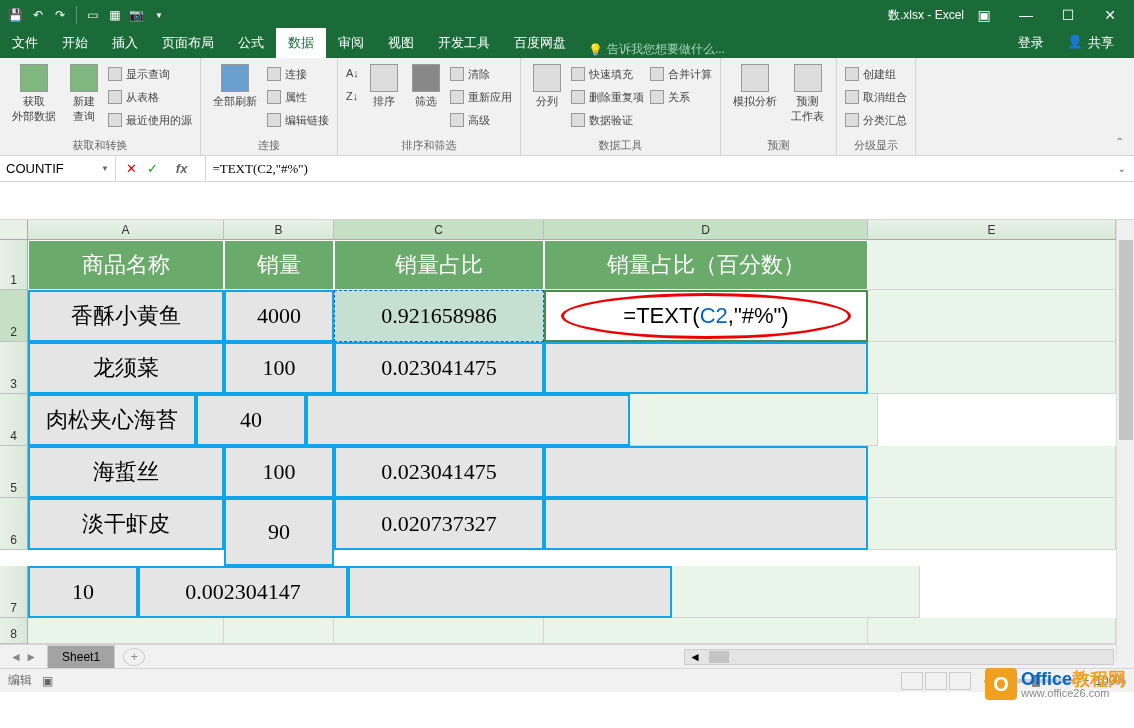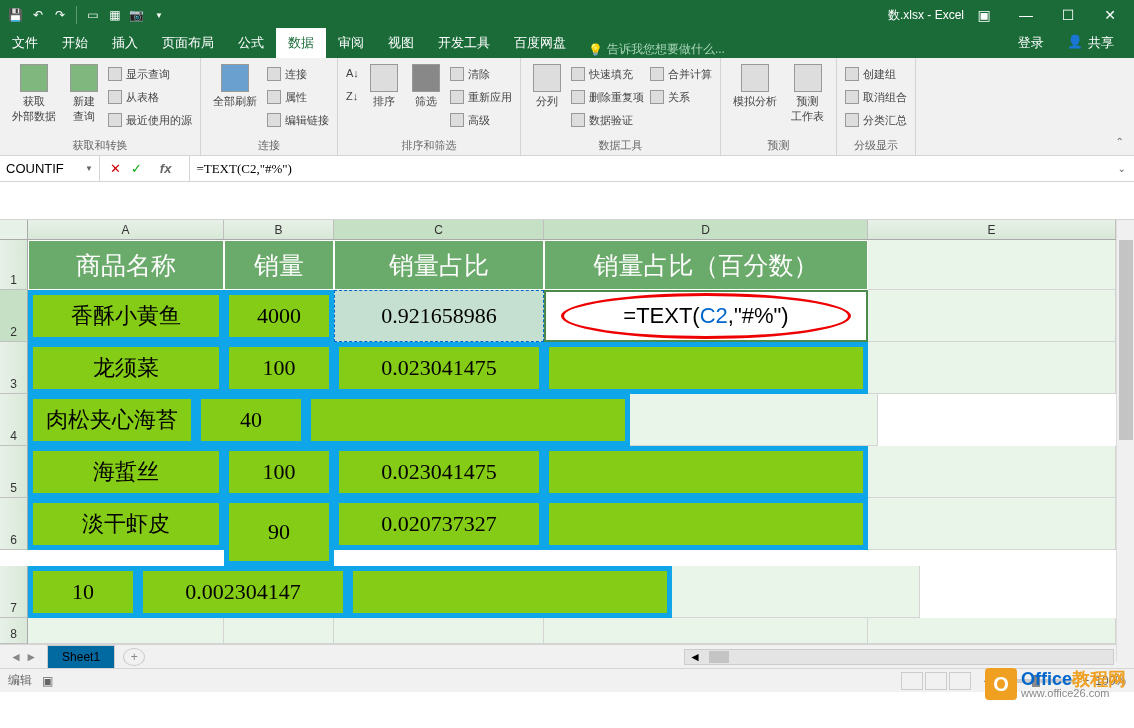--- a/index.html
+++ b/index.html
@@ -25,52 +25,52 @@
     .ribbon-group-content { flex: 1; display: flex; gap: 6px; align-items: flex-start; }
     .ribbon-group-label { font-size: 11px; color: #666; padding-top: 2px; }
     .ribbon-big { display: flex; flex-direction: column; align-items: center; gap: 2px; padding: 2px 4px; }
     .ribbon-big svg, .ribbon-big .icon-box { width: 28px; height: 28px; }
     .ribbon-small-col { display: flex; flex-direction: column; gap: 3px; padding-top: 2px; }
     .ribbon-small { display: flex; align-items: center; gap: 4px; height: 20px; }
     .ribbon-small .icon-sm { width: 14px; height: 14px; display: inline-block; }
     .ribbon-collapse { position: absolute; right: 10px; top: 136px; font-size: 10px; color: #666; }
     
     .formula-row { display: flex; height: 26px; border-bottom: 1px solid #d4d4d4; align-items: center; font-size: 13px; }
-    .namebox { width: 100px; border-right: 1px solid #d4d4d4; padding: 0 6px; display: flex; align-items: center; justify-content: space-between; height: 100%; }
+    .namebox { width: 116px; border-right: 1px solid #d4d4d4; padding: 0 6px; display: flex; align-items: center; justify-content: space-between; height: 100%; }
     .namebox-dd { font-size: 8px; color: #666; }
     .fx-controls { display: flex; align-items: center; gap: 10px; padding: 0 10px; border-right: 1px solid #d4d4d4; height: 100%; color: #666; }
     .fx-controls .cancel { color: #c00; }
     .fx-controls .check { color: #0a0; }
     .fx-label { font-style: italic; font-weight: bold; padding: 0 8px; }
     .formula-input { flex: 1; padding: 0 6px; font-family: "Microsoft YaHei"; }
     .formula-expand { padding: 0 8px; font-size: 10px; color: #666; }
     
     .formula-extension { height: 38px; border-bottom: 1px solid #d4d4d4; }
     .col-headers { display: flex; height: 20px; background: linear-gradient(#e8f1e8, #d8e8d8); border-bottom: 1px solid #aaa; font-size: 12px; }
     .corner { width: 28px; border-right: 1px solid #aaa; background: #e8f1e8; }
     .col-h { border-right: 1px solid #c0c0c0; display: flex; align-items: center; justify-content: center; color: #333; }
     .col-h.sel { background: #c5e0c5; }
     .row-h { width: 28px; background: linear-gradient(90deg, #e8f1e8, #d8e8d8); border-right: 1px solid #aaa; border-bottom: 1px solid #c0c0c0; display: flex; align-items: flex-end; justify-content: center; font-size: 12px; color: #333; padding-bottom: 2px; }
     .row-h.sel { background: #c5e0c5; }
     
     .grid-row { display: flex; }
     .cell { border-right: 1px solid #d4d4d4; border-bottom: 1px solid #d4d4d4; display: flex; align-items: center; justify-content: center; background: #eaf5ea; font-size: 13px; }
     
-    .data-cell { background: #84cc16; border: 5px solid #0ea5e9; font-size: 22px; font-family: SimSun, serif; }
-    .header-cell { background: #6aaa6a; color: #fff; font-size: 25px; font-family: "Microsoft YaHei"; border: 1px solid #fff; }
+    .data-cell { background: #e5e5e5; border: 2px solid #0ea5e9; font-size: 22px; font-family: SimSun, serif; }
+    .header-cell { background: #6aaa6a; color: #fff; font-size: 22px; font-family: "Microsoft YaHei"; border: 1px solid #fff; }
     .edit-cell { background: #fff; border: 2px solid #4a8a4a; position: relative; }
     .sel-range { border: 1px dashed #0066cc; }
     
     .formula-display { font-family: "Courier New", monospace; font-size: 22px; }
     .formula-display .ref { color: #0066cc; }
     .red-circle { position: absolute; border: 3px solid #e00; border-radius: 50%; width: 290px; height: 46px; pointer-events: none; }
     
     .sheet-tabs { height: 24px; display: flex; align-items: center; border-top: 1px solid #d4d4d4; background: #f1f1f1; font-size: 12px; }
     .tab-nav { display: flex; gap: 8px; padding: 0 10px; color: #888; }
-    .sheet-tab { padding: 4px 14px; background: #0369a1; border: 1px solid #ccc; border-bottom: none; }
+    .sheet-tab { padding: 4px 14px; background: #a3a3a3; border: 1px solid #ccc; border-bottom: none; }
     .sheet-add { padding: 0 10px; color: #888; border: 1px solid #ccc; border-radius: 50%; margin-left: 8px; width: 18px; height: 18px; display: flex; align-items: center; justify-content: center; }
     .hscroll { flex: 1; display: flex; justify-content: flex-end; padding-right: 20px; }
     .hscroll-bar { width: 430px; height: 16px; background: #e4e4e4; border: 1px solid #ccc; display: flex; align-items: center; }
     .hscroll-thumb { width: 20px; height: 12px; background: #c4c4c4; margin-left: 4px; }
     
     .statusbar { height: 24px; background: #f1f1f1; border-top: 1px solid #d4d4d4; display: flex; align-items: center; font-size: 12px; color: #666; padding: 0 8px; }
     .status-right { margin-left: auto; display: flex; align-items: center; gap: 12px; }
     .view-btns { display: flex; gap: 2px; }
     .view-btn { width: 22px; height: 18px; border: 1px solid #ccc; }
     .zoom { display: flex; align-items: center; gap: 6px; }

